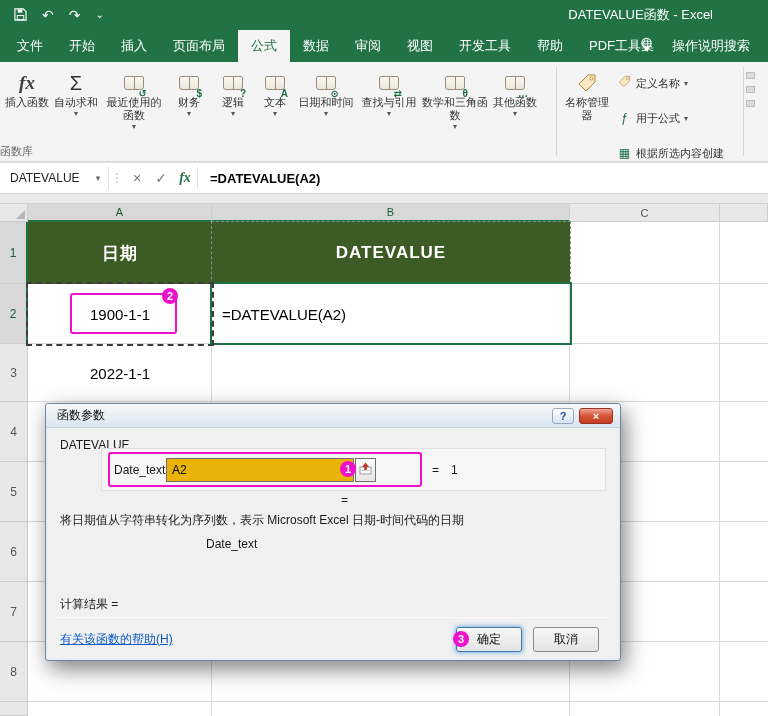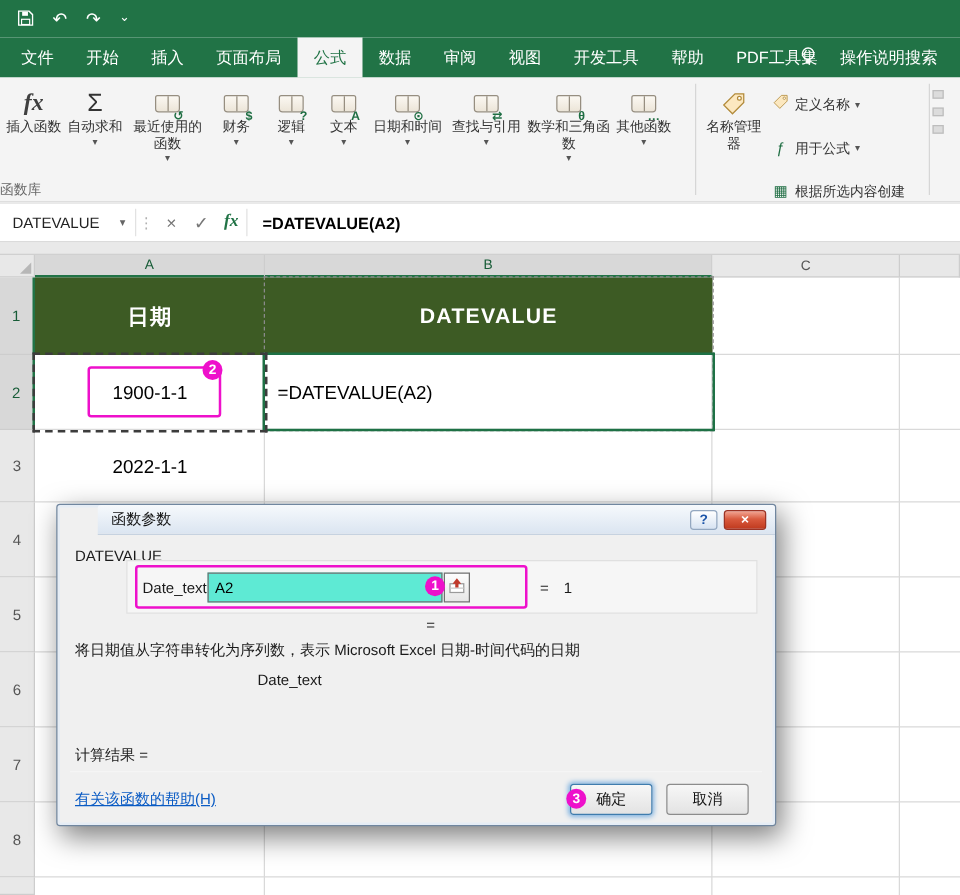--- a/index.html
+++ b/index.html
@@ -66,28 +66,28 @@
   .ants { position:absolute; border:2px dashed #3c3c3c; pointer-events:none; }
   .marquee { position:absolute; border:1px dashed #8a8a8a; pointer-events:none; }
   .activecell { position:absolute; border:2px solid #1e7145; pointer-events:none; }
 
   
   .annot { position:absolute; border:2px solid #ee10cb; border-radius:3px; pointer-events:none; }
   .badge { position:absolute; width:16px; height:16px; border-radius:50%; background:#ee10cb; color:#fff; font-size:11px; font-weight:bold; display:flex; align-items:center; justify-content:center; z-index:40; }
 
   
   .dlg { position:absolute; left:45px; top:403px; width:576px; height:258px; background:#f0f0f0; border:1px solid #70869f; border-radius:3px; box-shadow:inset 0 0 0 2px #e6edf5, 4px 8px 22px rgba(0,0,0,0.5); z-index:20; font-size:12px; color:#1a1a1a; }
-  .dlg-title { height:24px; background:linear-gradient(#f6f9fc,#dbe5f1); border-bottom:1px solid #c6d2e0; border-radius:3px 3px 0 0; display:flex; align-items:center; padding:0 7px;margin-left:32px; }
+  .dlg-title { height:24px; background:linear-gradient(#f6f9fc,#dbe5f1); border-bottom:1px solid #c6d2e0; border-radius:3px 3px 0 0; display:flex; align-items:center; padding:0 7px; }
   .dlg-title .t { flex:1; padding-left:4px; font-size:12px; color:#111; }
   .dlg-help { width:22px; height:16px; border:1px solid #93a7c0; border-radius:3px; background:linear-gradient(#ffffff,#d7e3f2); color:#1b54a8; font-weight:bold; font-size:11px; display:flex; align-items:center; justify-content:center; margin-right:5px; }
   .dlg-close { width:34px; height:16px; border:1px solid #9b3325; border-radius:3px; background:linear-gradient(#f2a694,#d95a3e 45%,#c03a1f); color:#fff; font-weight:bold; font-size:11px; display:flex; align-items:center; justify-content:center; }
   .dlg-fn { position:absolute; left:14px; top:34px; }
   .dlg-panel { position:absolute; left:55px; right:14px; top:44px; height:43px; background:#f6f6f6; border:1px solid #e0e0e0; }
   .p-label { position:absolute; left:12px; top:14px; }
-  .p-input { position:absolute; left:64px; top:9px; width:188px; height:24px; background:#5eead4; border:1px solid #707070; font-size:12px; padding:0 5px; font-family:"Liberation Sans","DejaVu Sans",sans-serif; }
+  .p-input { position:absolute; left:64px; top:9px; width:188px; height:24px; background:#eab308; border:1px solid #707070; font-size:12px; padding:0 5px; font-family:"Liberation Sans","DejaVu Sans",sans-serif; }
   .p-range { position:absolute; left:253px; top:9px; width:21px; height:24px; border:1px solid #707070; background:linear-gradient(#fdfdfd,#e6e6e6); display:flex; align-items:center; justify-content:center; }
   .p-eq { position:absolute; left:330px; top:14px; }
   .p-val { position:absolute; left:349px; top:14px; }
   .p-annot { left:6px; top:3px; width:314px; height:35px; z-index:5; }
   .dlg-mideq { position:absolute; left:295px; top:89px; }
   .dlg-desc { position:absolute; left:14px; top:108px; right:12px; line-height:16px; }
   .dlg-phelp { position:absolute; left:160px; top:132px; display:flex; line-height:17px; }
   .dlg-phelp .hl { width:62px; flex:none; }
   .dlg-phelp .ht { width:348px; }
   .dlg-result { position:absolute; left:14px; top:192px; }
@@ -108,20 +108,21 @@
         <svg width="13" height="13" viewBox="0 0 14 14">
             <path d="M1 1 h9 l3 3 v9 h-12 z" fill="none" stroke="#fff" stroke-width="1.2"></path>
             <rect x="4" y="1.5" width="5" height="3.5" fill="#fff"></rect>
             <rect x="3.5" y="8" width="7" height="4.5" fill="none" stroke="#fff" stroke-width="1"></rect>
           </svg>
       </span>
       <span class="qicon">↶</span>
       <span class="qicon">↷</span>
       <span class="qicon qchev">⌄</span>
     </div>
+    <span class="win-title">DATEVALUE函数 - Excel</span>
   </div>
 
   <div class="tabbar">
     <span class="tab">文件</span>
     <span class="tab">开始</span>
     <span class="tab">插入</span>
     <span class="tab">页面布局</span>
     <span class="tab selected">公式</span>
     <span class="tab">数据</span>
     <span class="tab">审阅</span>

